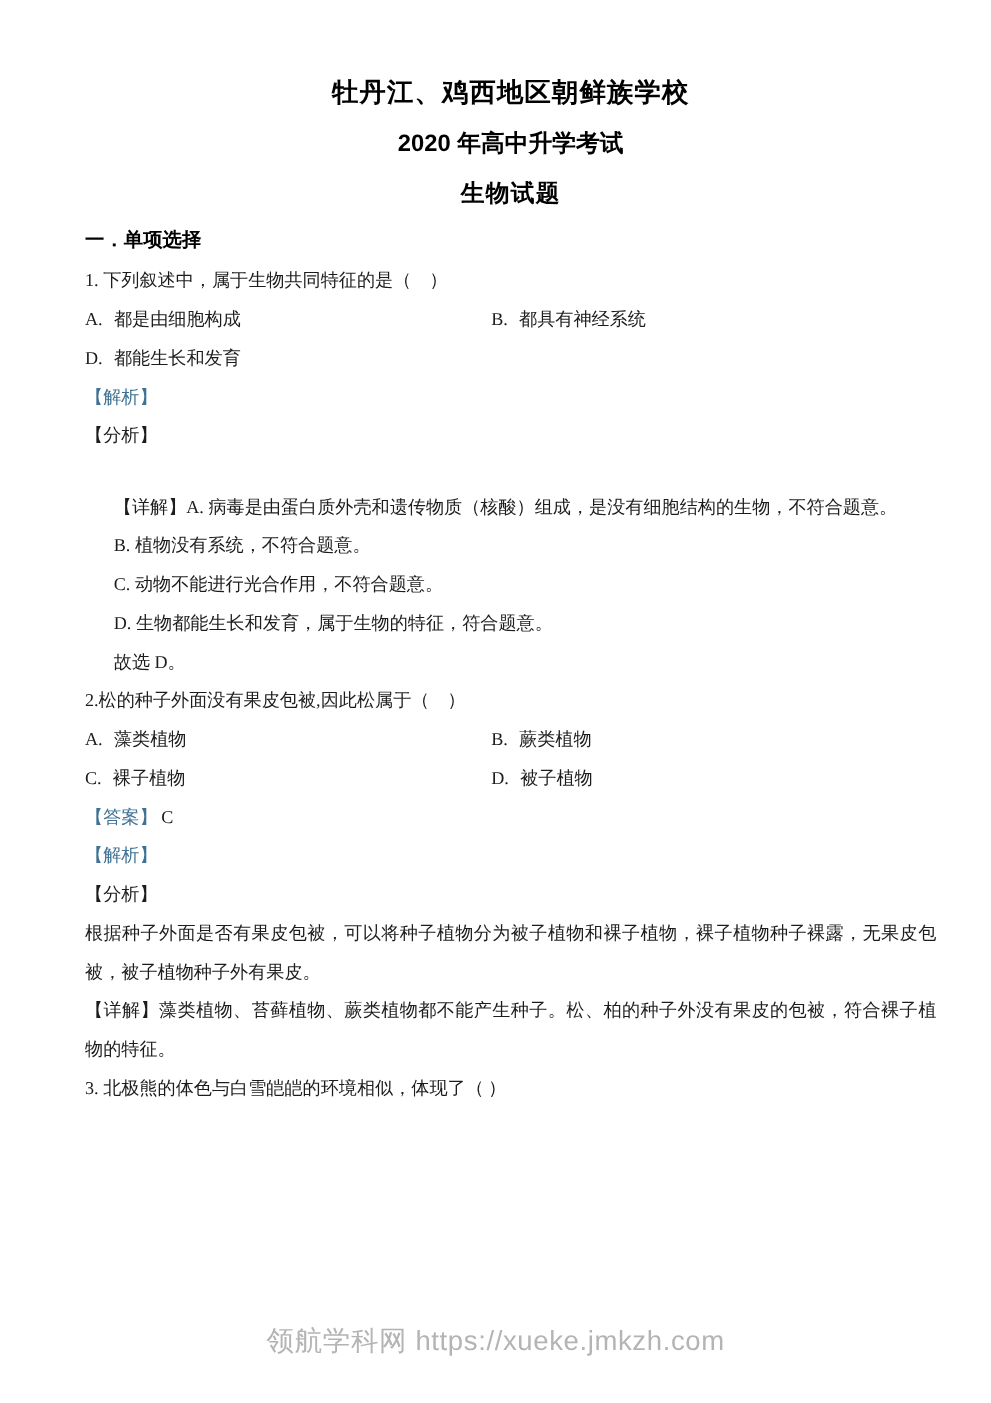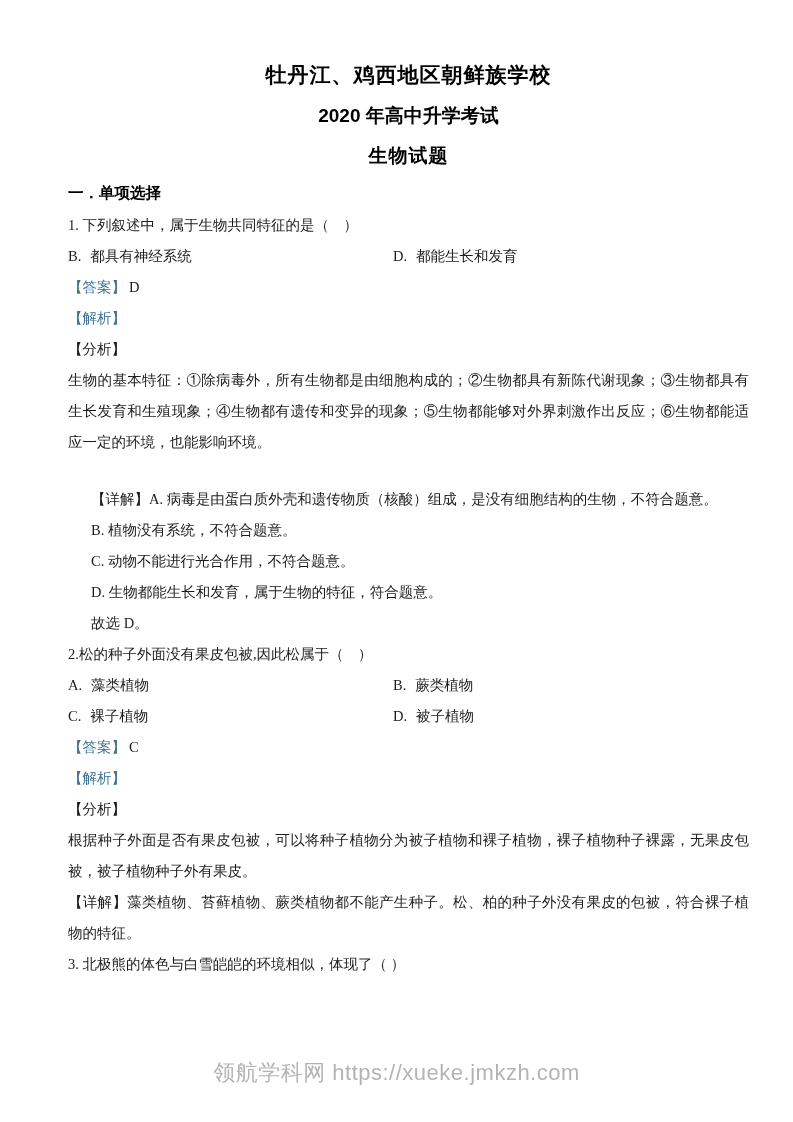--- a/index.html
+++ b/index.html
@@ -63,27 +63,26 @@
 
   <div class="title t1">牡丹江、鸡西地区朝鲜族学校</div>
   <div class="title t2">2020 年高中升学考试</div>
   <div class="title t3">生物试题</div>
 
   <div class="section">一．单项选择</div>
 
   <div>
     <p class="line stem">1. 下列叙述中，属于生物共同特征的是（　）</p>
     <div class="opts">
+      <p class="line"><span class="okey">A.</span><span>都是由细胞构成</span></p>
       <p class="line"><span class="okey">B.</span><span>都具有神经系统</span></p>
       <p class="line"><span class="okey">D.</span><span>都能生长和发育</span></p>
     </div>
-    <p class="line"><span class="blue">【答案】</span><span class="ansval">D</span></p>
     <p class="line blue">【解析】</p>
     <p class="line">【分析】</p>
-    <p class="para">生物的基本特征：①除病毒外，所有生物都是由细胞构成的；②生物都具有新陈代谢现象；③生物都具有生长发育和生殖现象；④生物都有遗传和变异的现象；⑤生物都能够对外界刺激作出反应；⑥生物都能适应一定的环境，也能影响环境。</p>
     <div class="detail">
       <p class="para"><span>【详解】</span><span>A. 病毒是由蛋白质外壳和遗传物质（核酸）组成，是没有细胞结构的生物，不符合题意。</span></p>
       <p class="line">B. 植物没有系统，不符合题意。</p>
       <p class="line">C. 动物不能进行光合作用，不符合题意。</p>
       <p class="line">D. 生物都能生长和发育，属于生物的特征，符合题意。</p>
       <p class="line">故选 D。</p>
     </div>
   </div>
 
   <div>

